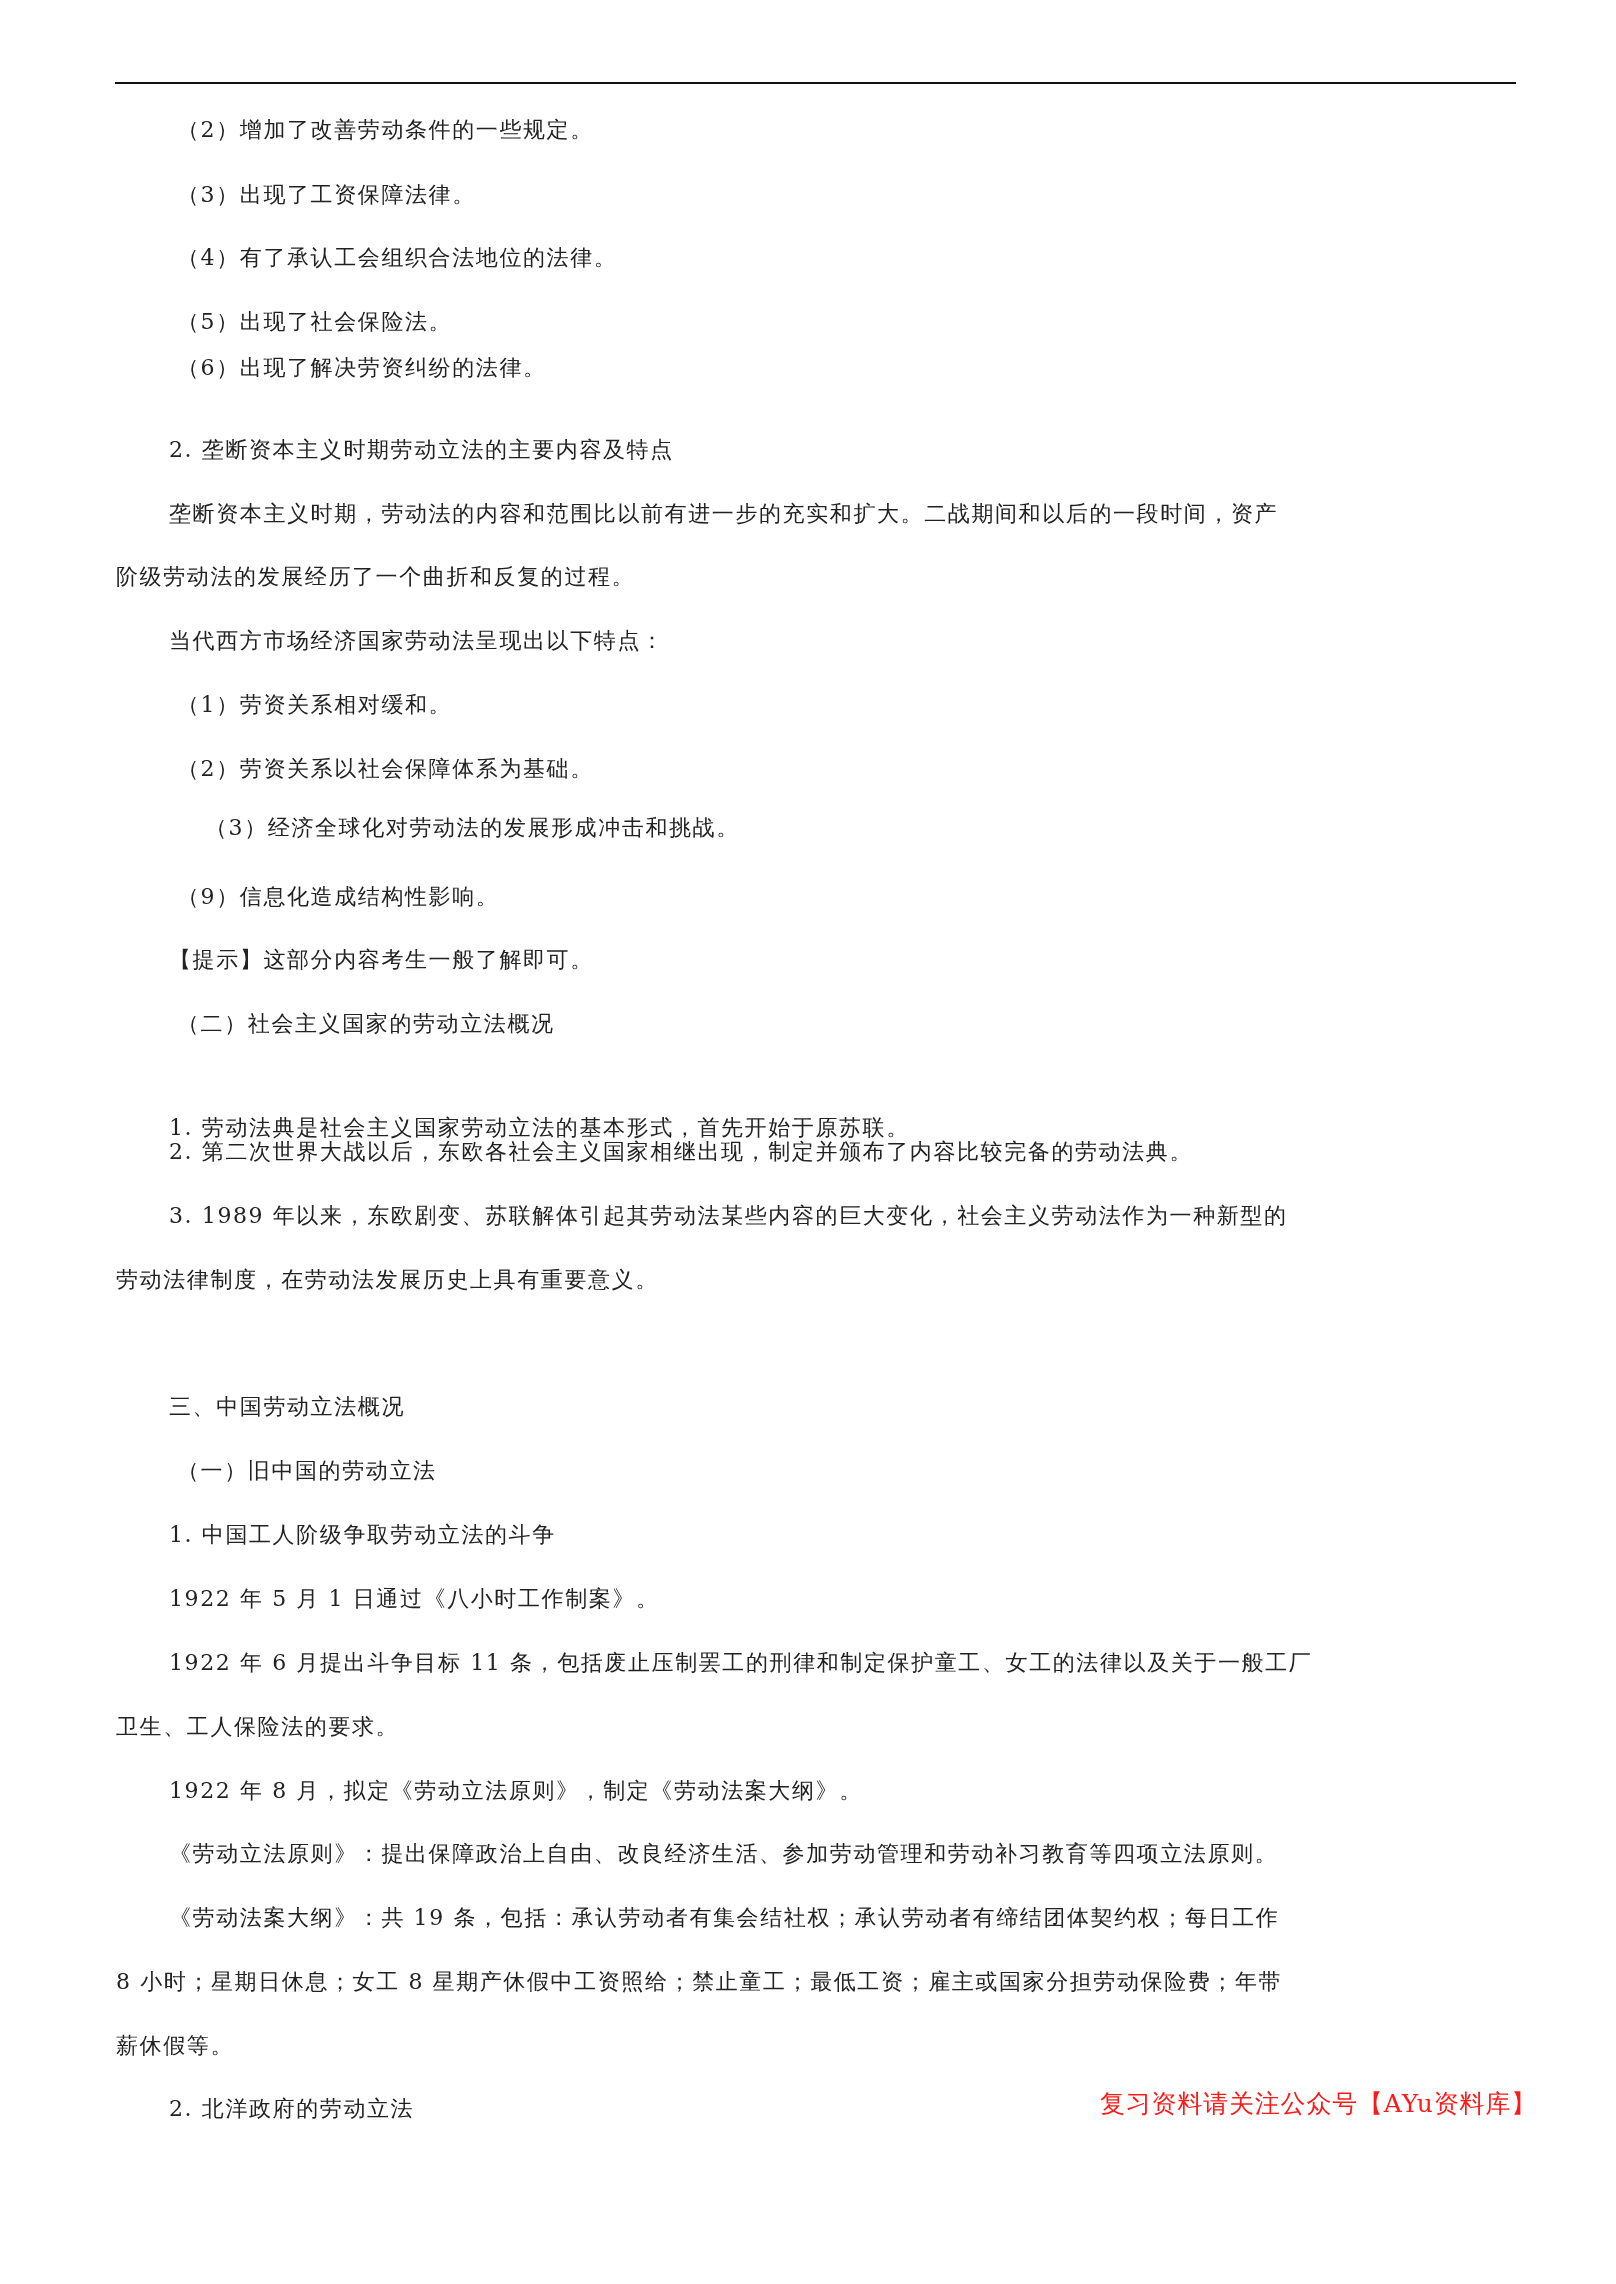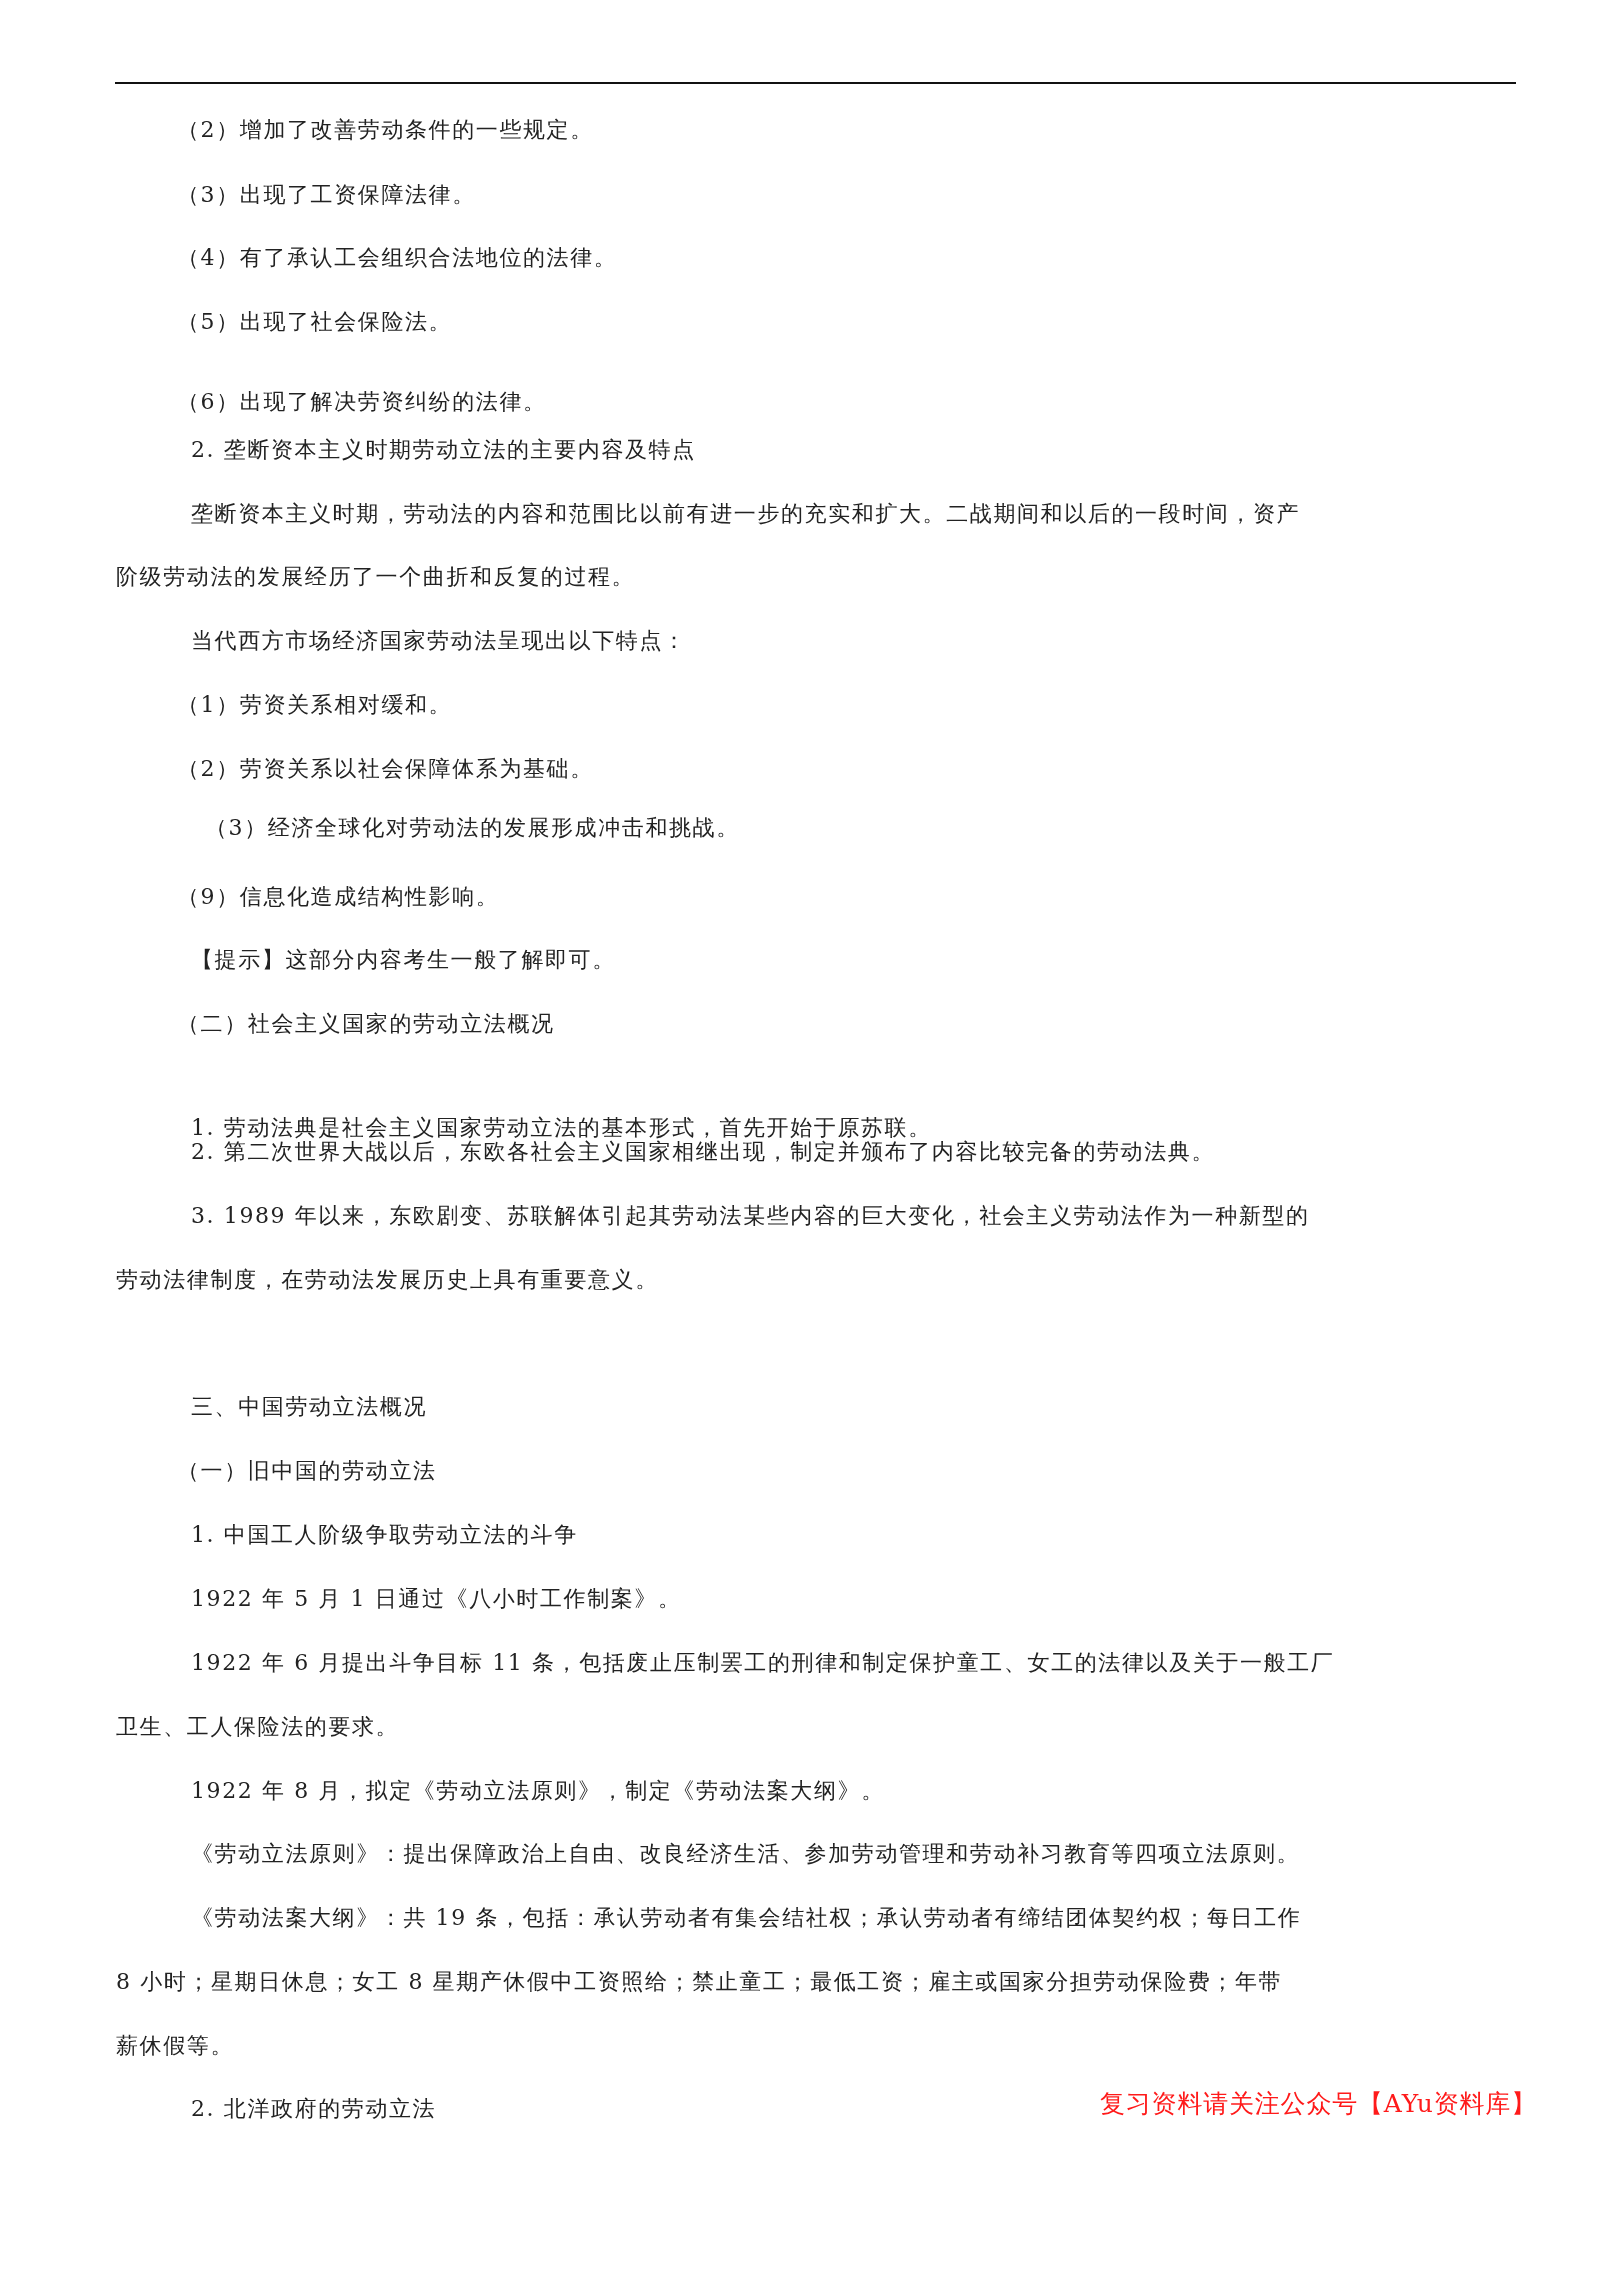--- a/index.html
+++ b/index.html
@@ -1,34 +1,34 @@
 <!DOCTYPE html>
 <html style="font-size:12.4px"><head>
 <meta charset="utf-8">
 <style>
   html, body { margin:0; padding:0; background:#fff; }
   body { width:1616px; height:2284px; position:relative; overflow:hidden;
          font-family:"DejaVu Serif", serif; color:#222; }
   .rule { position:absolute; left:115px; top:82px; width:1401px; height:2.3px; background:#111; }
   .line { position:absolute; font-size:22px; line-height:34px; white-space:nowrap; letter-spacing:1.6px; }
-  .ind { left:191px;text-align:center; }
+  .ind { left:169px;text-align:center; }
   .noind { left:116px; }
   .li { left:177px; }
   .wm { position:absolute; left:1100px; top:2087px; font-size:25px; color:#ff1a1a; letter-spacing:0.8px; white-space:nowrap;text-align:right; }
 </style>
 </head>
 <body>
 
 <div class="rule"></div>
 <div id="content">
     <div class="line li" style="top: 113px;">（2）增加了改善劳动条件的一些规定。</div>
     <div class="line li" style="top: 178px;">（3）出现了工资保障法律。</div>
     <div class="line li" style="top: 241px;">（4）有了承认工会组织合法地位的法律。</div>
     <div class="line li" style="top: 305px;">（5）出现了社会保险法。</div>
-    <div class="line li" style="top: 385px;">（6）出现了解决劳资纠纷的法律。</div>
+    <div class="line li" style="top: 351px;">（6）出现了解决劳资纠纷的法律。</div>
     <div class="line ind" style="top: 433px;">2. 垄断资本主义时期劳动立法的主要内容及特点</div>
     <div class="line ind" style="top: 497px;">垄断资本主义时期，劳动法的内容和范围比以前有进一步的充实和扩大。二战期间和以后的一段时间，资产</div>
     <div class="line noind" style="top: 560px;">阶级劳动法的发展经历了一个曲折和反复的过程。</div>
     <div class="line ind" style="top: 624px;">当代西方市场经济国家劳动法呈现出以下特点：</div>
     <div class="line li" style="top: 688px;">（1）劳资关系相对缓和。</div>
     <div class="line li" style="top: 752px;">（2）劳资关系以社会保障体系为基础。</div>
     <div class="line li" style="top: 811px; margin-left: 28px;">（3）经济全球化对劳动法的发展形成冲击和挑战。</div>
     <div class="line li" style="top: 880px;">（9）信息化造成结构性影响。</div>
     <div class="line ind" style="top: 943px;">【提示】这部分内容考生一般了解即可。</div>
     <div class="line li" style="top: 1007px;">（二）社会主义国家的劳动立法概况</div>

